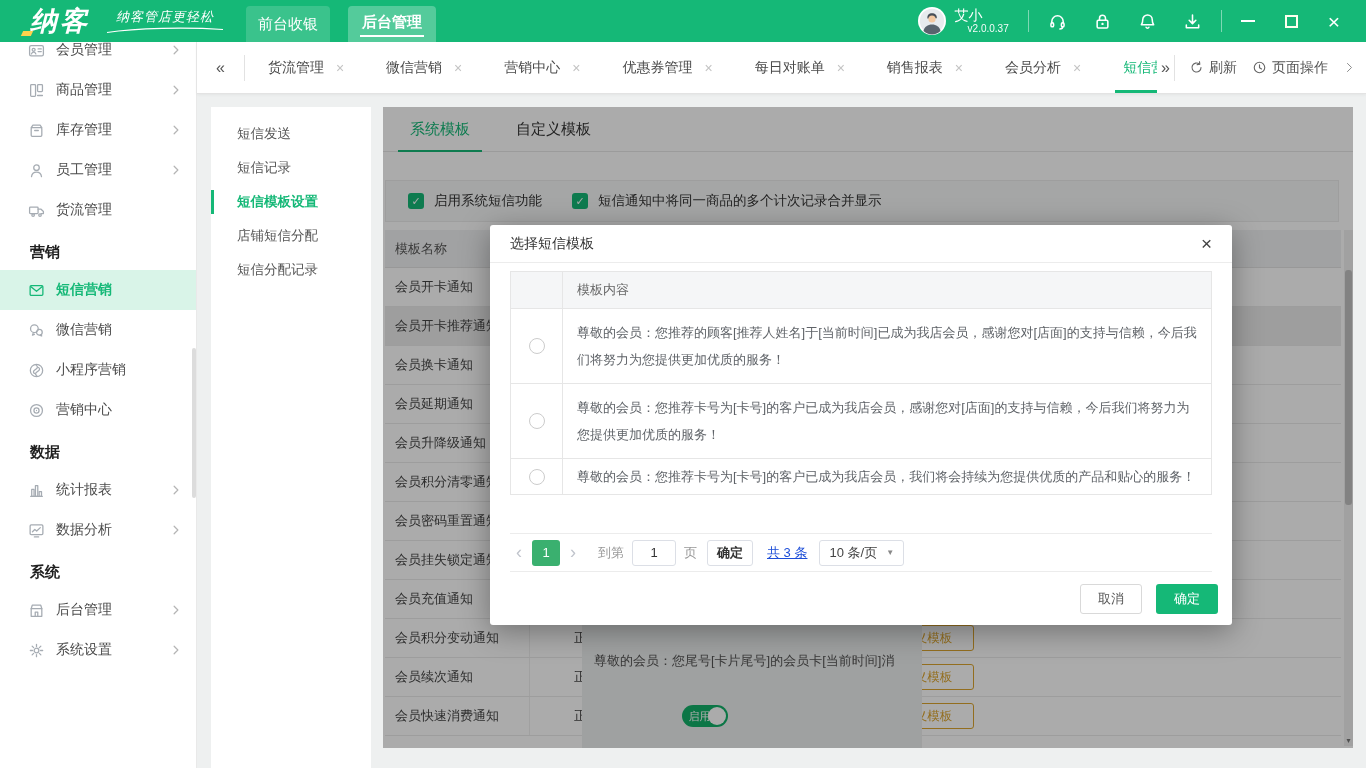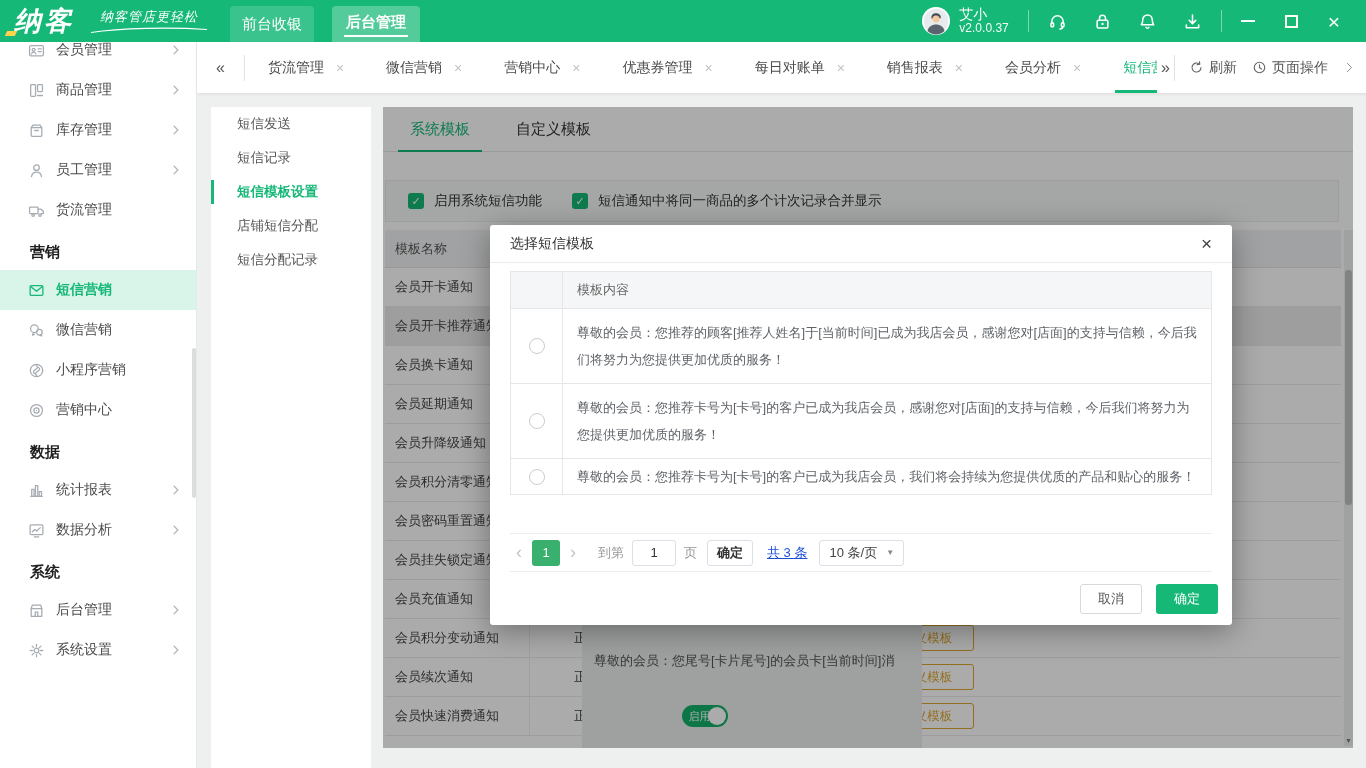--- a/index.html
+++ b/index.html
@@ -4,34 +4,34 @@
 <style>
   :root{ --green:#15b877; }
   *{box-sizing:border-box; margin:0; padding:0;}
   html,body{width:1366px;height:768px;overflow:hidden;}
   body{font-family:"Liberation Sans","DejaVu Sans",sans-serif;}
   .screen{position:relative;width:1366px;height:768px;background:#eef0f0;overflow:hidden;}
   .icn{fill:none;stroke:currentColor;stroke-width:1.2;stroke-linecap:round;stroke-linejoin:round;}
 
   
   .topbar{position:absolute;left:0;top:0;width:1366px;height:42px;background:var(--green);display:flex;align-items:center;color:#fff;z-index:30;}
-  .logo{font-size:27px;font-weight:bold;font-style:italic;margin-left:14px;letter-spacing:3px;position:relative;}
+  .logo{font-size:27px;font-weight:bold;font-style:italic;margin-left:30px;letter-spacing:3px;position:relative;}
   .logo::after{content:'';position:absolute;left:-8px;bottom:3px;width:10px;height:5px;background:#ffd24d;transform:skewX(-25deg);}
   .slogan-wrap{margin-left:16px;display:flex;flex-direction:column;align-items:center;}
   .slogan{font-size:13px;font-style:italic;letter-spacing:1px;}
   .swoosh{width:118px;height:7px;margin-top:1px;}
   .topnav{display:flex;margin-left:22px;align-self:flex-end;height:36px;gap:18px;}
   .tb-btn{min-width:84px;padding:17px 12px;background:rgba(255,255,255,.16);border-radius:4px 4px 0 0;display:flex;align-items:center;justify-content:flex-end;font-size:15px;}
   .tb-btn.active{background:rgba(255,255,255,.27);font-weight:bold;}
   .tb-btn.active .tb-lab{border-bottom:2px solid #fff;padding:2px 2px 3px;}
   .tb-spacer{flex:1;}
   .avatar{width:28px;height:28px;flex:none;}
   .user{margin-left:9px;line-height:1.15;}
   .u-name{font-size:14px;}
-  .u-ver{font-size:12px;opacity:.95;}
+  .u-ver{font-size:10px;opacity:.95;margin-left:13px;}
   .tb-div{width:1px;height:22px;background:rgba(255,255,255,.45);margin:0 19px;}
   .tb-icons{display:flex;gap:26px;align-items:center;}
   .tb-icons .icn{width:19px;height:19px;stroke-width:1.3;}
   .win{display:flex;gap:30px;align-items:center;margin-right:26px;}
   .win-min{width:14px;height:2px;background:#fff;}
   .win-max{width:13px;height:13px;border:2px solid #fdffee;}
   .win-close{font-size:21px;line-height:1;}
 
   
   .tabbar{position:absolute;left:197px;top:42px;width:1169px;height:52px;background:#fff;border-bottom:1px solid #e3e3e3;display:flex;align-items:center;box-shadow:0 1px 3px rgba(0,0,0,.05);z-index:5;}
@@ -55,21 +55,21 @@
   .side-item .icn{width:17px;height:17px;color:#a6acb3;flex:none;}
   .side-label{margin-left:11px;flex:1;}
   .side-item .arrow{width:12px;height:12px;color:#b5b5b5;margin-left:auto;stroke-width:1.6;}
   .side-item.active{background:#d9f4e8;color:var(--green);font-weight:bold;}
   .side-item.active .icn{color:var(--green);}
   .side-section{height:40px;line-height:44px;padding-left:30px;font-size:15px;font-weight:bold;color:#1f1f1f;}
   .side-thumb{position:absolute;right:1px;top:348px;width:4px;height:150px;background:#dcdcdc;border-radius:2px;}
 
   
   .content{position:absolute;left:197px;top:94px;width:1169px;height:674px;background:#eef0f0;}
-  .submenu{position:absolute;left:14px;top:13px;width:160px;height:661px;background:#fff;}
+  .submenu{position:absolute;left:14px;top:13px;width:160px;height:661px;background:#fff;padding-top:10px;}
   .sub-item{position:relative;height:34px;display:flex;align-items:center;padding-left:26px;font-size:13.5px;color:#555;}
   .sub-item.active{color:var(--green);font-weight:bold;}
   .sub-item.active::before{content:'';position:absolute;left:0;top:5px;bottom:5px;width:3px;background:var(--green);}
 
   .main-panel{position:absolute;left:186px;top:13px;width:970px;height:641px;background:#fff;overflow:hidden;}
   .main-panel::after{content:'';position:absolute;inset:0;background:rgba(0,0,0,.33);z-index:6;}
   .ctabs{height:45px;border-bottom:1px solid #e8e8e8;display:flex;align-items:center;padding-left:15px;}
   .ctab{position:relative;height:100%;display:flex;align-items:center;padding:0 12px;margin-right:22px;font-size:15px;color:#333;}
   .ctab.active{color:var(--green);}
   .ctab.active::after{content:'';position:absolute;left:0;right:0;bottom:-1px;height:2px;background:var(--green);}

